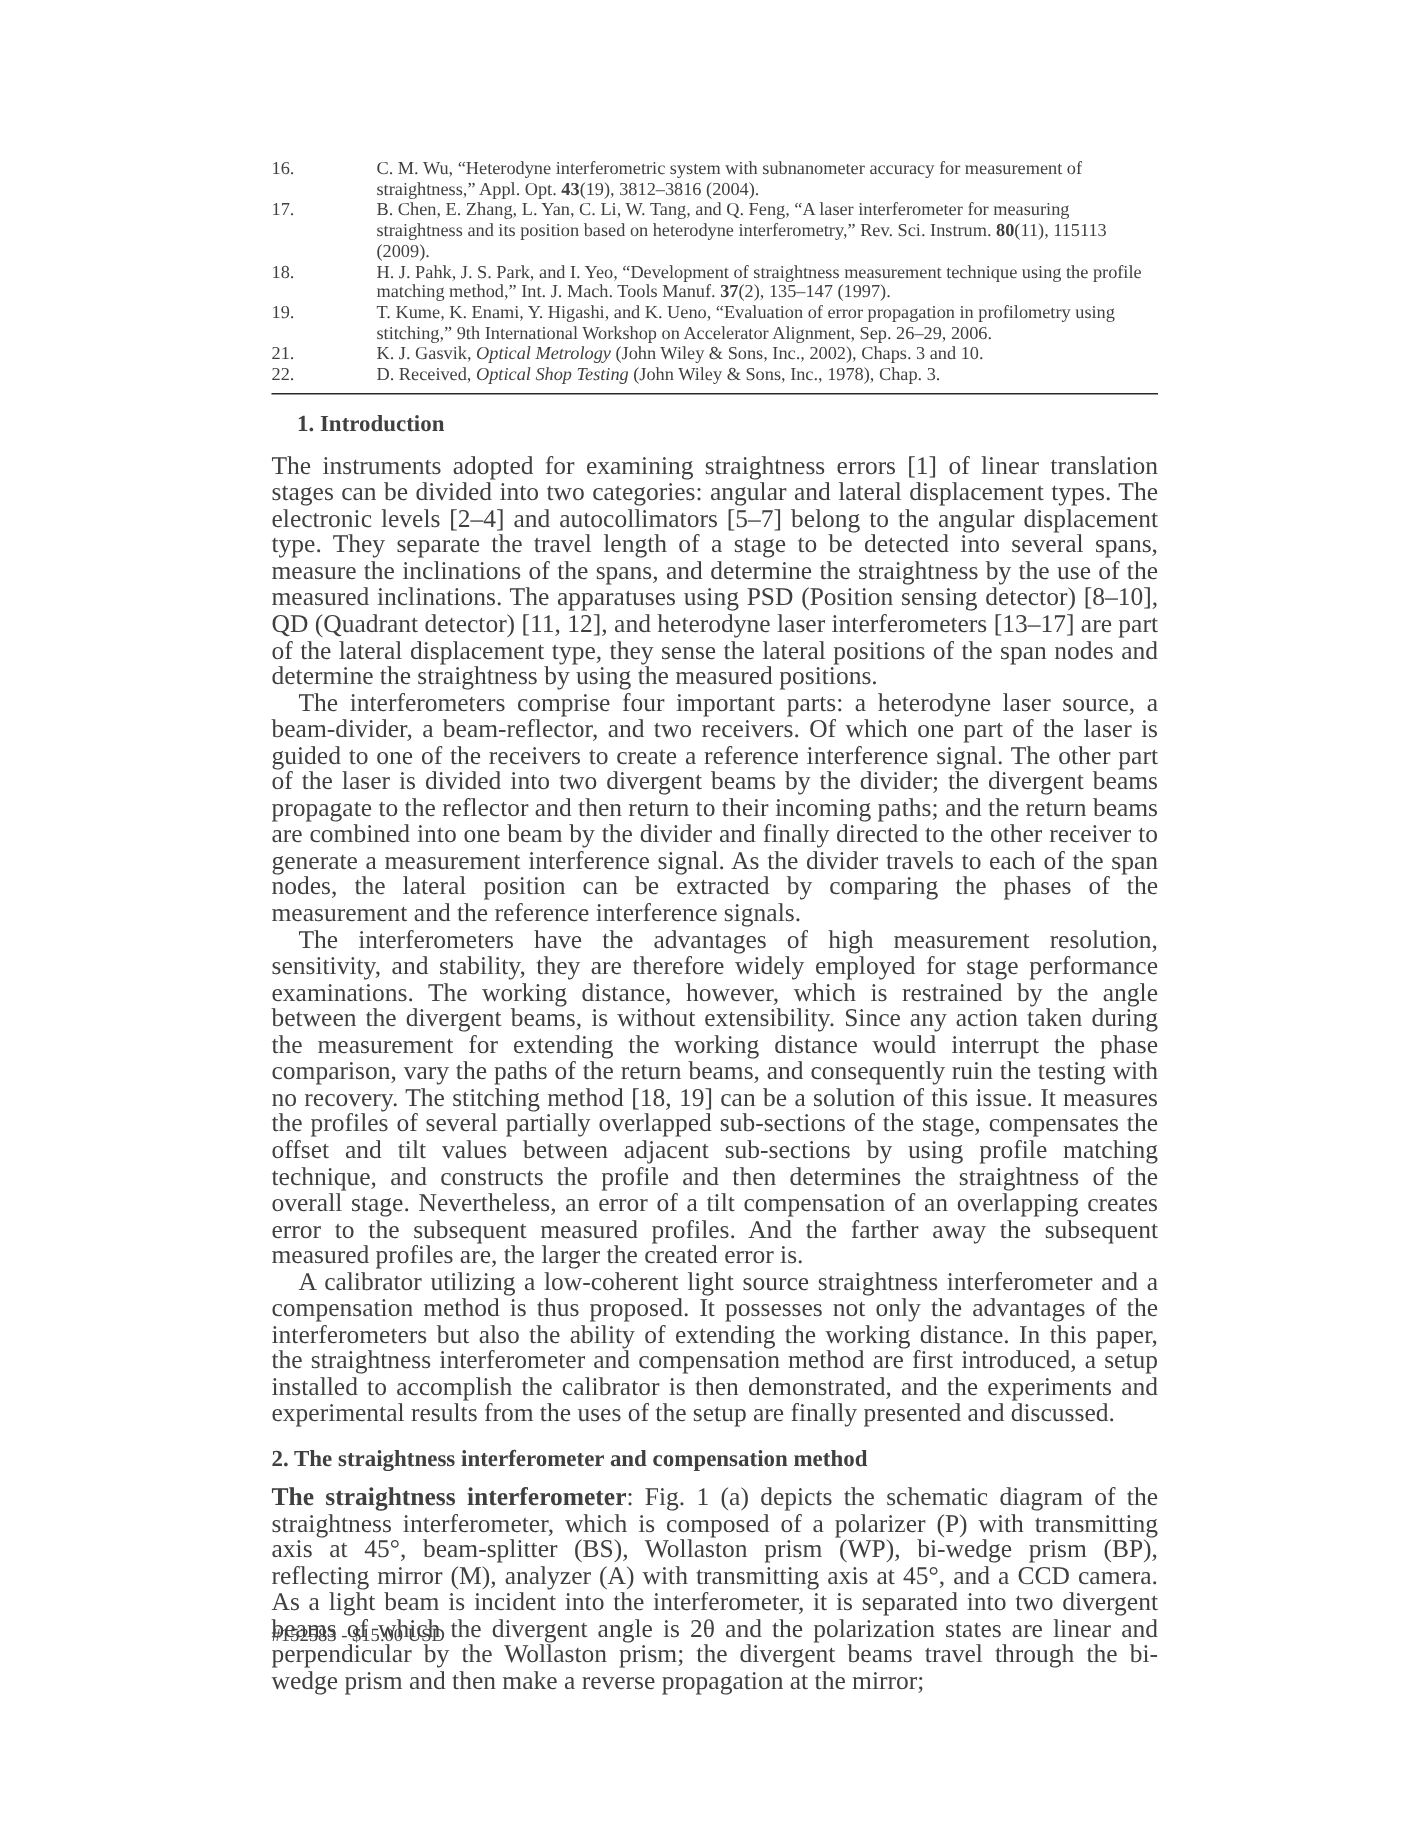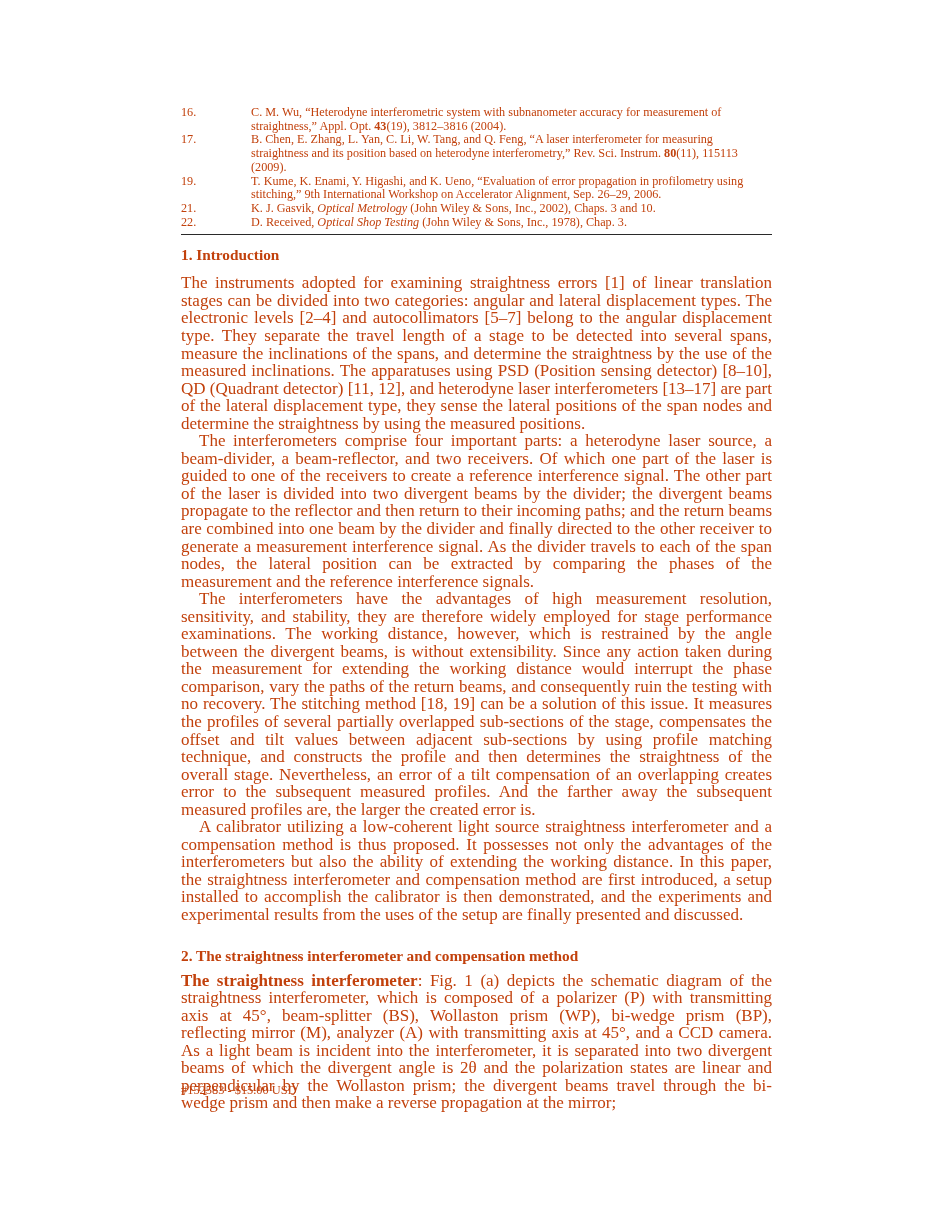--- a/index.html
+++ b/index.html
@@ -2,21 +2,21 @@
 <html><head>
 <meta charset="utf-8">
 <style>
   * { box-sizing: border-box; }
   html, body { margin: 0; padding: 0; background: #ffffff; }
   .page {
     position: relative;
     width: 952px;
     height: 1232px;
     background: #ffffff;
-    color: #c2410c;
+    color: #404040;
     font-family: "Liberation Serif", serif;
     overflow: hidden;
   }
   .content {
     position: absolute;
     left: 181px;
     top: 0;
     width: 591px;
   }
   .references {
@@ -29,24 +29,24 @@
   .ref-text { flex: 1; margin-left: 44px; }
   .rule {
     border: none;
     border-top: 1.5px solid #2a2a2a;
     margin: 5px 0 0 0;
   }
   h2.section-heading {
     font-size: 15.3px;
     line-height: 17px;
     font-weight: bold;
-    margin: 11px 0 11px 0;
+    margin: 11px 0 11px 17px;
   }
   h2.second {
-    margin: 23px 0 8px 0;
+    margin: 13px 0 8px 0;
   }
   p.body-para {
     font-size: 17px;
     line-height: 17.55px;
     text-align: justify;
     margin: 0;
   }
   p.indent { text-indent: 18px; }
   .seg-b { font-weight: bold; }
   .seg-i { font-style: italic; }
@@ -71,20 +71,24 @@
   <div class="content">
 
     <div class="references">
         <div class="ref-item">
           <span class="ref-num">16.</span>
           <span class="ref-text"><span class="seg-n">C. M. Wu, “Heterodyne interferometric system with subnanometer accuracy for measurement of straightness,” Appl. Opt. </span><span class="seg-b">43</span><span class="seg-n">(19), 3812–3816 (2004).</span></span>
         </div>
         <div class="ref-item">
           <span class="ref-num">17.</span>
           <span class="ref-text"><span class="seg-n">B. Chen, E. Zhang, L. Yan, C. Li, W. Tang, and Q. Feng, “A laser interferometer for measuring straightness and its position based on heterodyne interferometry,” Rev. Sci. Instrum. </span><span class="seg-b">80</span><span class="seg-n">(11), 115113 (2009).</span></span>
+        </div>
+        <div class="ref-item">
+          <span class="ref-num">18.</span>
+          <span class="ref-text"><span class="seg-n">H. J. Pahk, J. S. Park, and I. Yeo, “Development of straightness measurement technique using the profile matching method,” Int. J. Mach. Tools Manuf. </span><span class="seg-b">37</span><span class="seg-n">(2), 135–147 (1997).</span></span>
         </div>
         <div class="ref-item">
           <span class="ref-num">19.</span>
           <span class="ref-text"><span class="seg-n">T. Kume, K. Enami, Y. Higashi, and K. Ueno, “Evaluation of error propagation in profilometry using stitching,” 9th International Workshop on Accelerator Alignment, Sep. 26–29, 2006.</span></span>
         </div>
         <div class="ref-item">
           <span class="ref-num">21.</span>
           <span class="ref-text"><span class="seg-n">K. J. Gasvik, </span><span class="seg-i">Optical Metrology</span><span class="seg-n"> (John Wiley &amp; Sons, Inc., 2002), Chaps. 3 and 10.</span></span>
         </div>
         <div class="ref-item">

